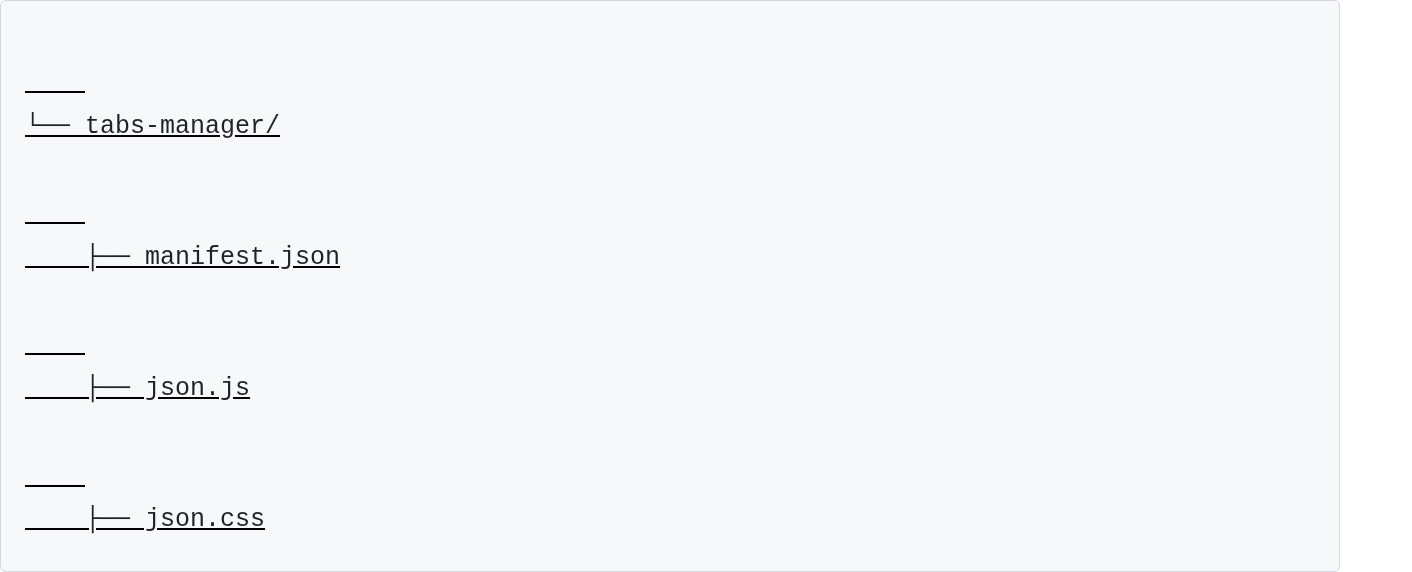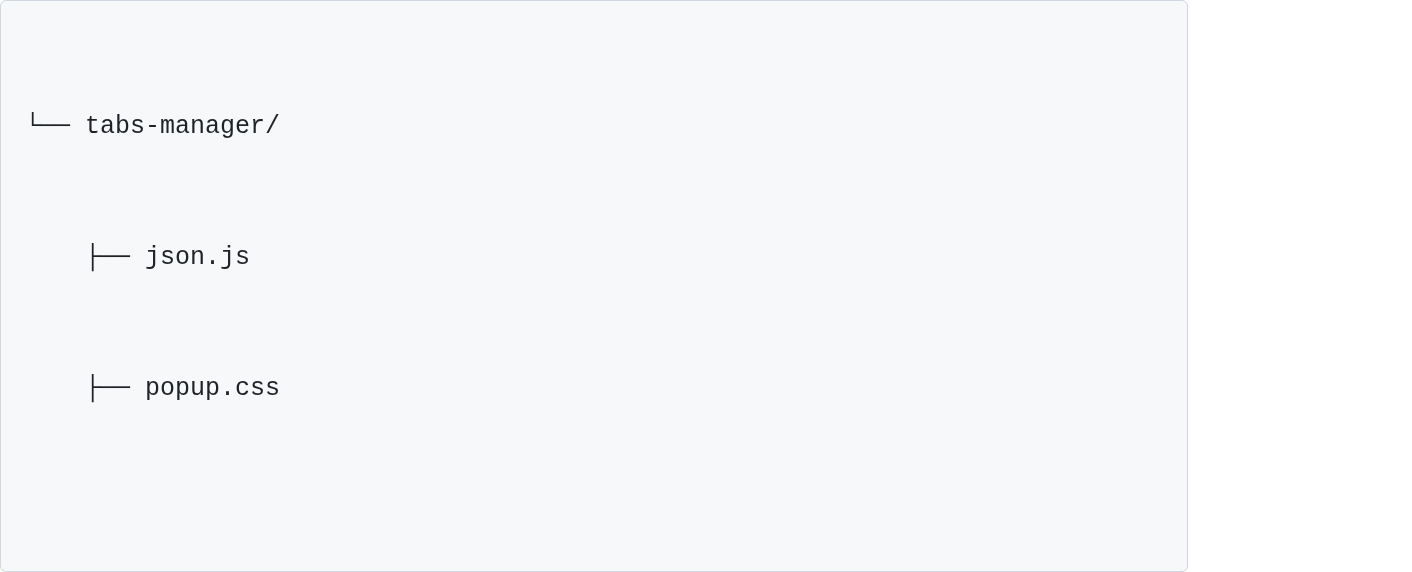--- a/index.html
+++ b/index.html
@@ -10,43 +10,45 @@
     body {
       font-family: ui-monospace, SFMono-Regular, "SF Mono", Menlo, Consolas, "Liberation Mono", monospace;
       background: #ffffff;
       padding: 0;
     }
     .code-block {
       background: #f6f8fa;
       border: 1px solid #d0d7de;
       border-radius: 6px;
       padding: 16px 24px;
-      width: 1188px;
+      width: 1340px;
       height: 572px;
       overflow: hidden;
+      text-decoration: underline;
     }
     .tree-content {
       font-size: 25px;
       line-height: 1.75;
       color: #1f2328;
       white-space: pre;
       font-family: ui-monospace, SFMono-Regular, "SF Mono", Menlo, Consolas, "Liberation Mono", monospace;
     }
     .tree-line {
       display: block;
     }
   </style>
 </head>
 <body>
 
 <div class="code-block">
   <div class="tree-content">
     <span class="tree-line">└── tabs-manager/</span>
+    <span class="tree-line">    ├── manifest.json</span>
     <span class="tree-line">    ├── json.js</span>
-    <span class="tree-line">    ├── popup.css</span>
+    <span class="tree-line">    ├── json.css</span>
     
     
     
     
     
     
   </div>
 </div>
 
 </body></html>

